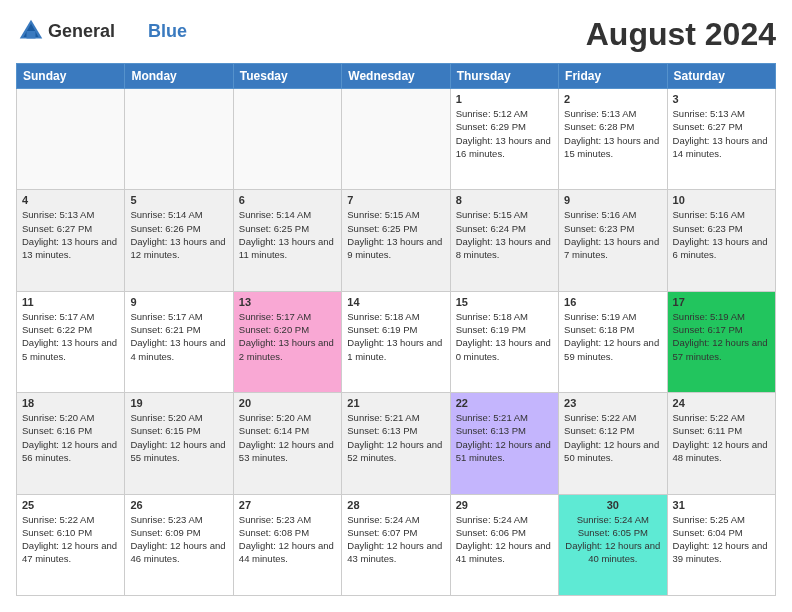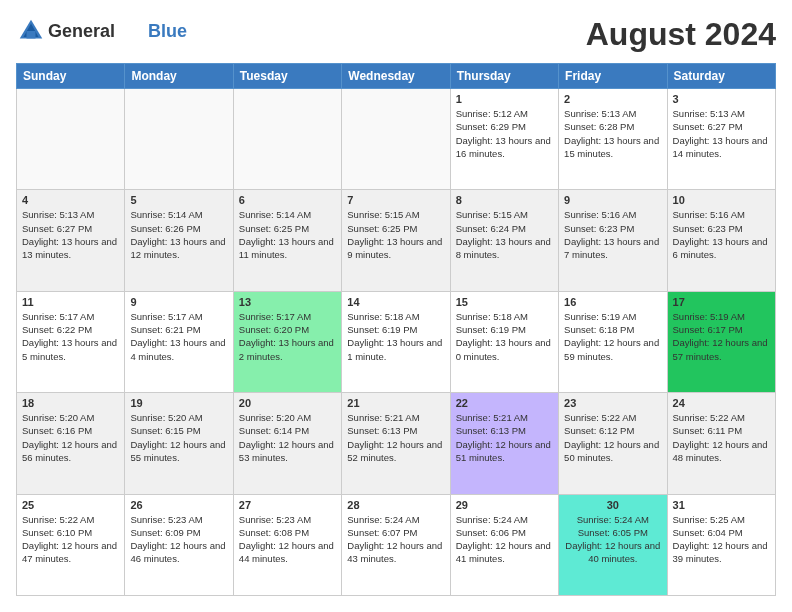--- a/index.html
+++ b/index.html
@@ -183,21 +183,21 @@
         </tr>
         <tr>
           <td style="background-color: rgb(255, 255, 255);">
             <span class="day-number">11</span>
             <div class="day-info"><span>Sunrise: 5:17 AM</span><br><span>Sunset: 6:22 PM</span><br><span>Daylight: 13 hours and 5 minutes.</span></div>
           </td>
           <td style="background-color: rgb(255, 255, 255);">
             <span class="day-number">9</span>
             <div class="day-info"><span>Sunrise: 5:17 AM</span><br><span>Sunset: 6:21 PM</span><br><span>Daylight: 13 hours and 4 minutes.</span></div>
           </td>
-          <td style="background-color: #86efac;">
+          <td style="background-color: #f9a8d4;">
             <span class="day-number">13</span>
             <div class="day-info"><span>Sunrise: 5:17 AM</span><br><span>Sunset: 6:20 PM</span><br><span>Daylight: 13 hours and 2 minutes.</span></div>
           </td>
           <td style="background-color: rgb(255, 255, 255);">
             <span class="day-number">14</span>
             <div class="day-info"><span>Sunrise: 5:18 AM</span><br><span>Sunset: 6:19 PM</span><br><span>Daylight: 13 hours and 1 minute.</span></div>
           </td>
           <td style="background-color: rgb(255, 255, 255);">
             <span class="day-number">15</span>
             <div class="day-info"><span>Sunrise: 5:18 AM</span><br><span>Sunset: 6:19 PM</span><br><span>Daylight: 13 hours and 0 minutes.</span></div>

